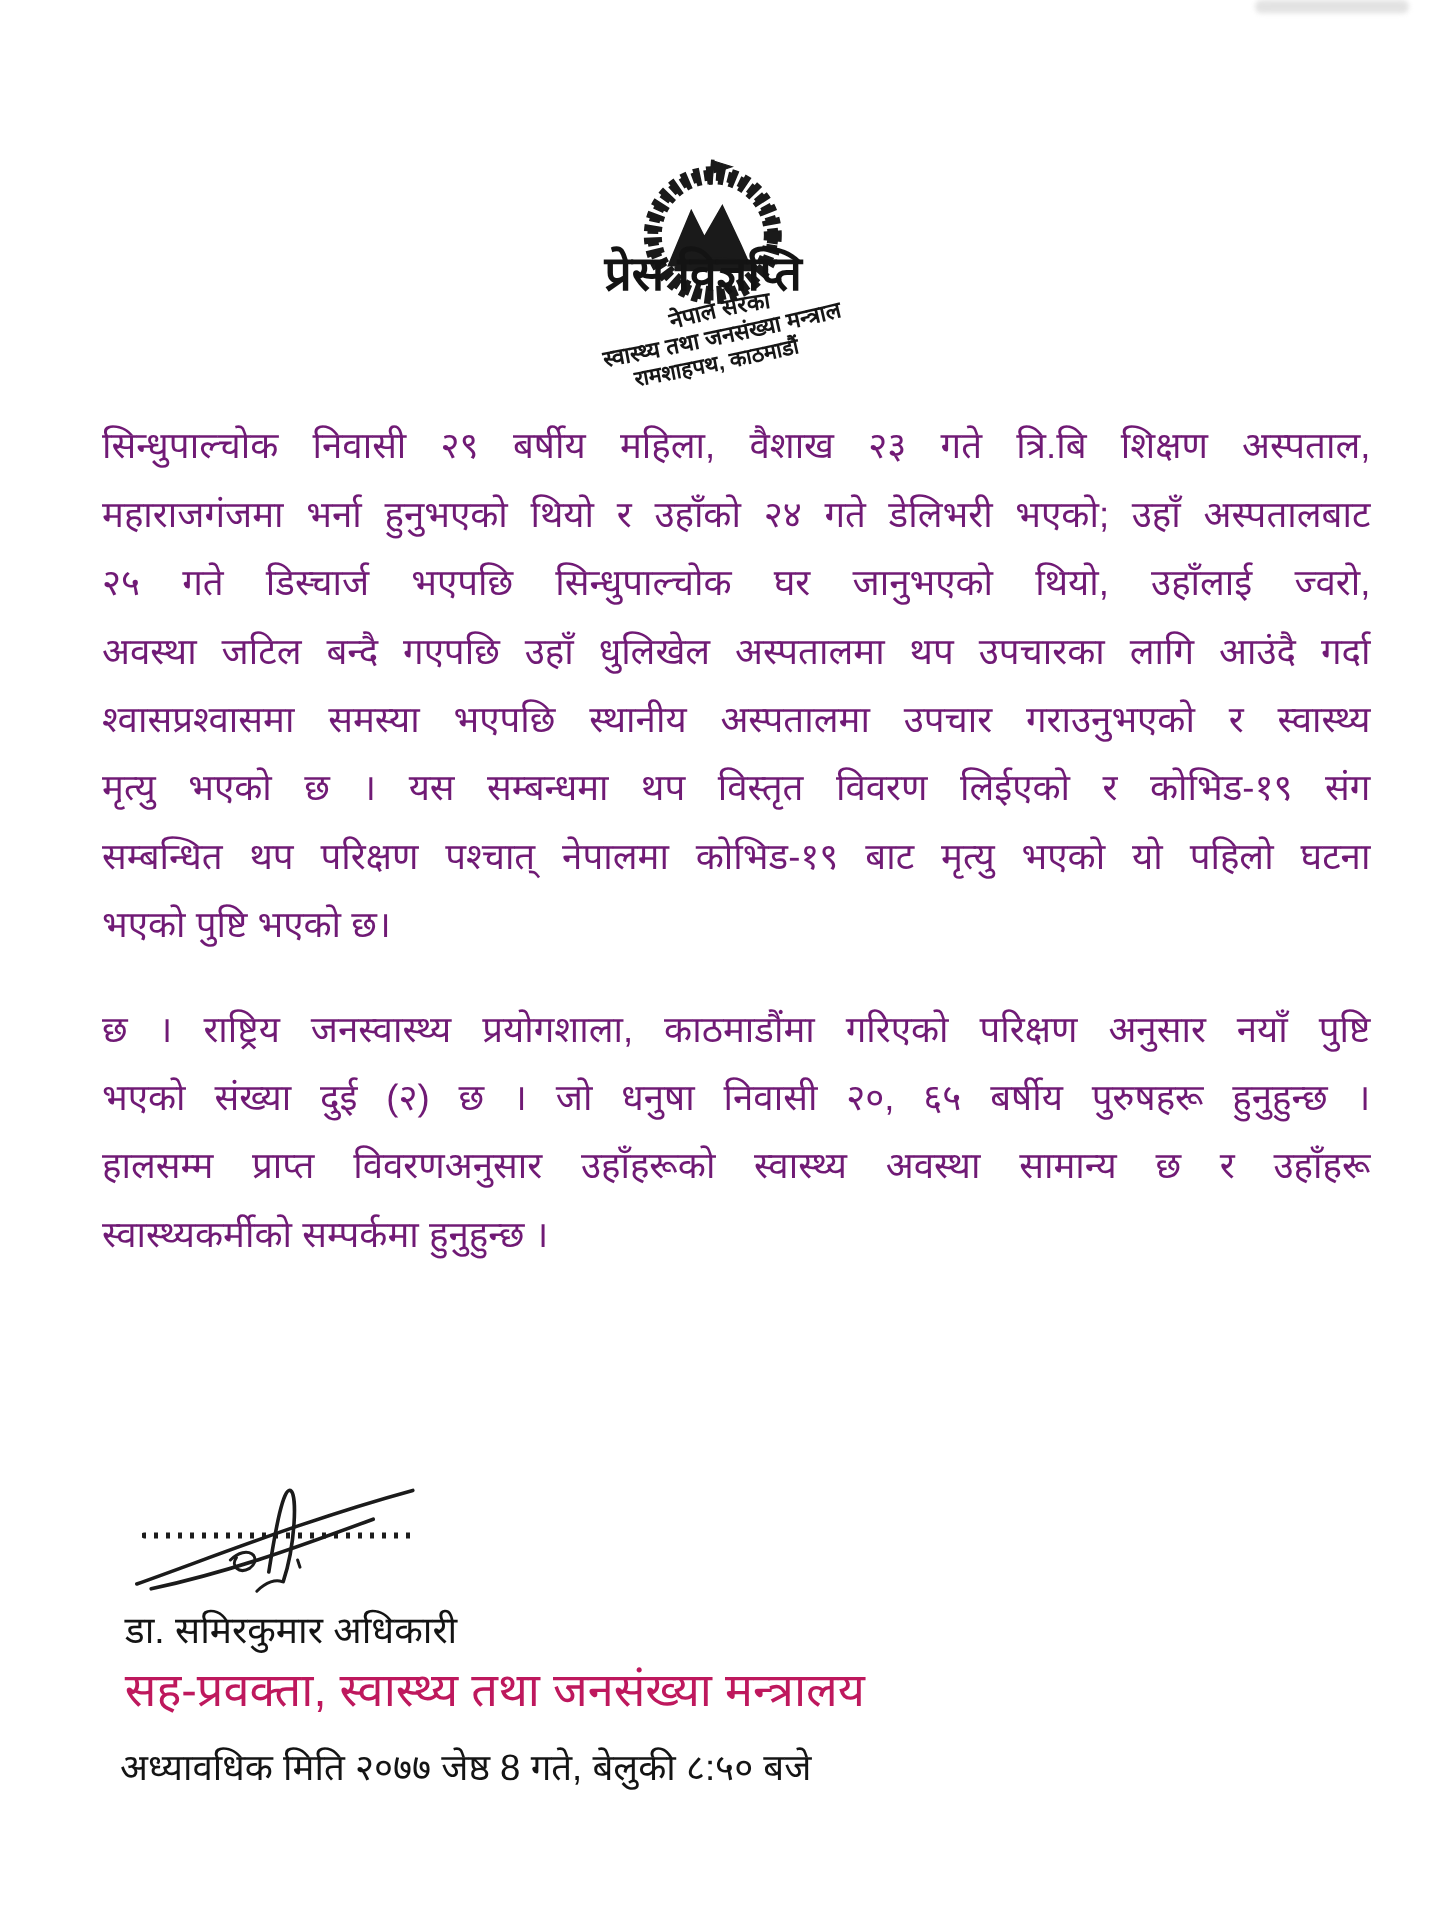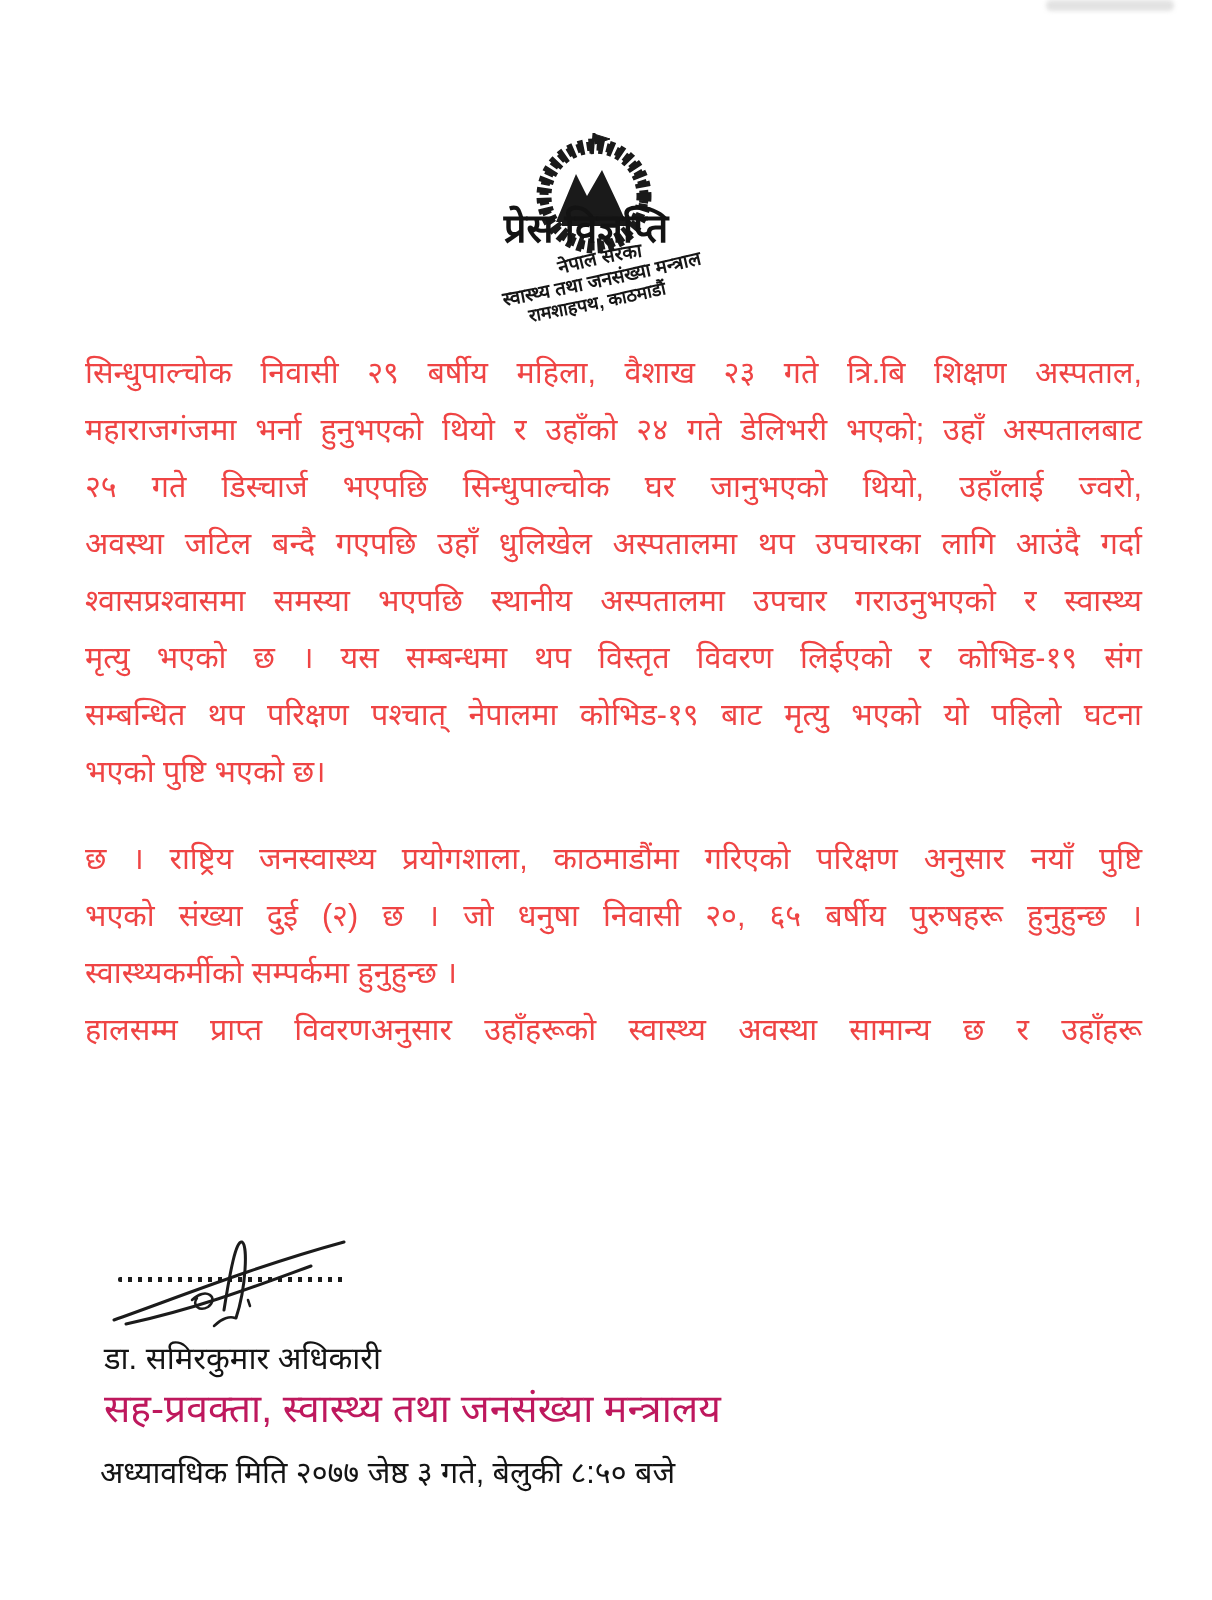--- a/index.html
+++ b/index.html
@@ -7,21 +7,21 @@
     position:relative; width:1212px; height:1600px; background:#ffffff;
     font-family:Liberation Sans, sans-serif; color:#181818; overflow:hidden;border-radius:21px;
   }
   .scan-smudge {
     position:absolute; left:1046px; top:0px; width:128px; height:11px;
     background:#c6c6c6; opacity:.5; border-radius:5px; filter:blur(2px);
   }
   .emblem-wrap { position:absolute; left:466px; top:130px; width:290px; height:195px; }
   .body-text {
     position:absolute; left:85px; top:344px; width:1057px;
-    font-size:30.5px; line-height:57px; color:#ef4444;
+    font-size:30.5px; line-height:57px; color:#701a75;
   }
   .para { margin:0 0 30px 0; }
   .line { text-align:justify; text-align-last:justify; white-space:normal; }
   .line.last { text-align-last:left; }
   .dotted-line {
     position:absolute; left:118px; top:1277px; width:226px; height:5px;
     background:repeating-linear-gradient(90deg,#1c1c1c 0 4px, transparent 4px 10px);
     border-radius:2px;
   }
   .sig-svg { position:absolute; left:96px; top:1228px; width:268px; height:100px; }
@@ -81,31 +81,31 @@
         <div class="line">२५ गते डिस्चार्ज भएपछि सिन्धुपाल्चोक घर जानुभएको थियो, उहाँलाई ज्वरो,</div>
         <div class="line">अवस्था जटिल बन्दै गएपछि उहाँ धुलिखेल अस्पतालमा थप उपचारका लागि आउंदै गर्दा</div>
         <div class="line">श्वासप्रश्वासमा समस्या भएपछि स्थानीय अस्पतालमा उपचार गराउनुभएको र स्वास्थ्य</div>
         <div class="line">मृत्यु भएको छ । यस सम्बन्धमा थप विस्तृत विवरण लिईएको र कोभिड-१९ संग</div>
         <div class="line">सम्बन्धित थप परिक्षण पश्चात् नेपालमा कोभिड-१९ बाट मृत्यु भएको यो पहिलो घटना</div>
         <div class="line last">भएको पुष्टि भएको छ।</div>
       </div>
       <div class="para">
         <div class="line">छ । राष्ट्रिय जनस्वास्थ्य प्रयोगशाला, काठमाडौंमा गरिएको परिक्षण अनुसार नयाँ पुष्टि</div>
         <div class="line">भएको संख्या दुई (२) छ । जो धनुषा निवासी २०, ६५ बर्षीय पुरुषहरू हुनुहुन्छ ।</div>
+        <div class="line">हालसम्म प्राप्त विवरणअनुसार उहाँहरूको स्वास्थ्य अवस्था सामान्य छ र उहाँहरू</div>
         <div class="line last">स्वास्थ्यकर्मीको सम्पर्कमा हुनुहुन्छ ।</div>
-        <div class="line">हालसम्म प्राप्त विवरणअनुसार उहाँहरूको स्वास्थ्य अवस्था सामान्य छ र उहाँहरू</div>
       </div>
     </div>
 
   <div class="dotted-line"></div>
   <svg class="sig-svg" viewBox="0 0 268 100" fill="none" stroke="#1b1b1b" stroke-width="3" stroke-linecap="round">
     <path d="M 18,92 C 80,70 160,38 248,14"></path>
     <path d="M 30,96 C 95,82 150,62 215,38"></path>
     <path d="M 128,82 C 134,44 140,12 146,14 C 152,17 150,60 140,90"></path>
     <path d="M 96,72 C 110,58 124,70 112,79 C 103,84 96,77 101,70" stroke-width="2.5"></path>
     <path d="M 118,98 C 126,90 134,88 139,90" stroke-width="2.5"></path>
     <path d="M 152,72 l 2,6" stroke-width="2.5"></path>
   </svg>
   <div class="sig-name">डा. समिरकुमार अधिकारी</div>
   <div class="sig-title">सह-प्रवक्ता, स्वास्थ्य तथा जनसंख्या मन्त्रालय</div>
-  <div class="updated-line">अध्यावधिक मिति २०७७ जेष्ठ ३ गते, बेलुकी ८:५० बजे</div>
+  <div class="updated-line">अध्यावधिक मिति २०७७ जेष्ठ 8 गते, बेलुकी ८:५० बजे</div>
 
 </div>
 
 </body></html>

